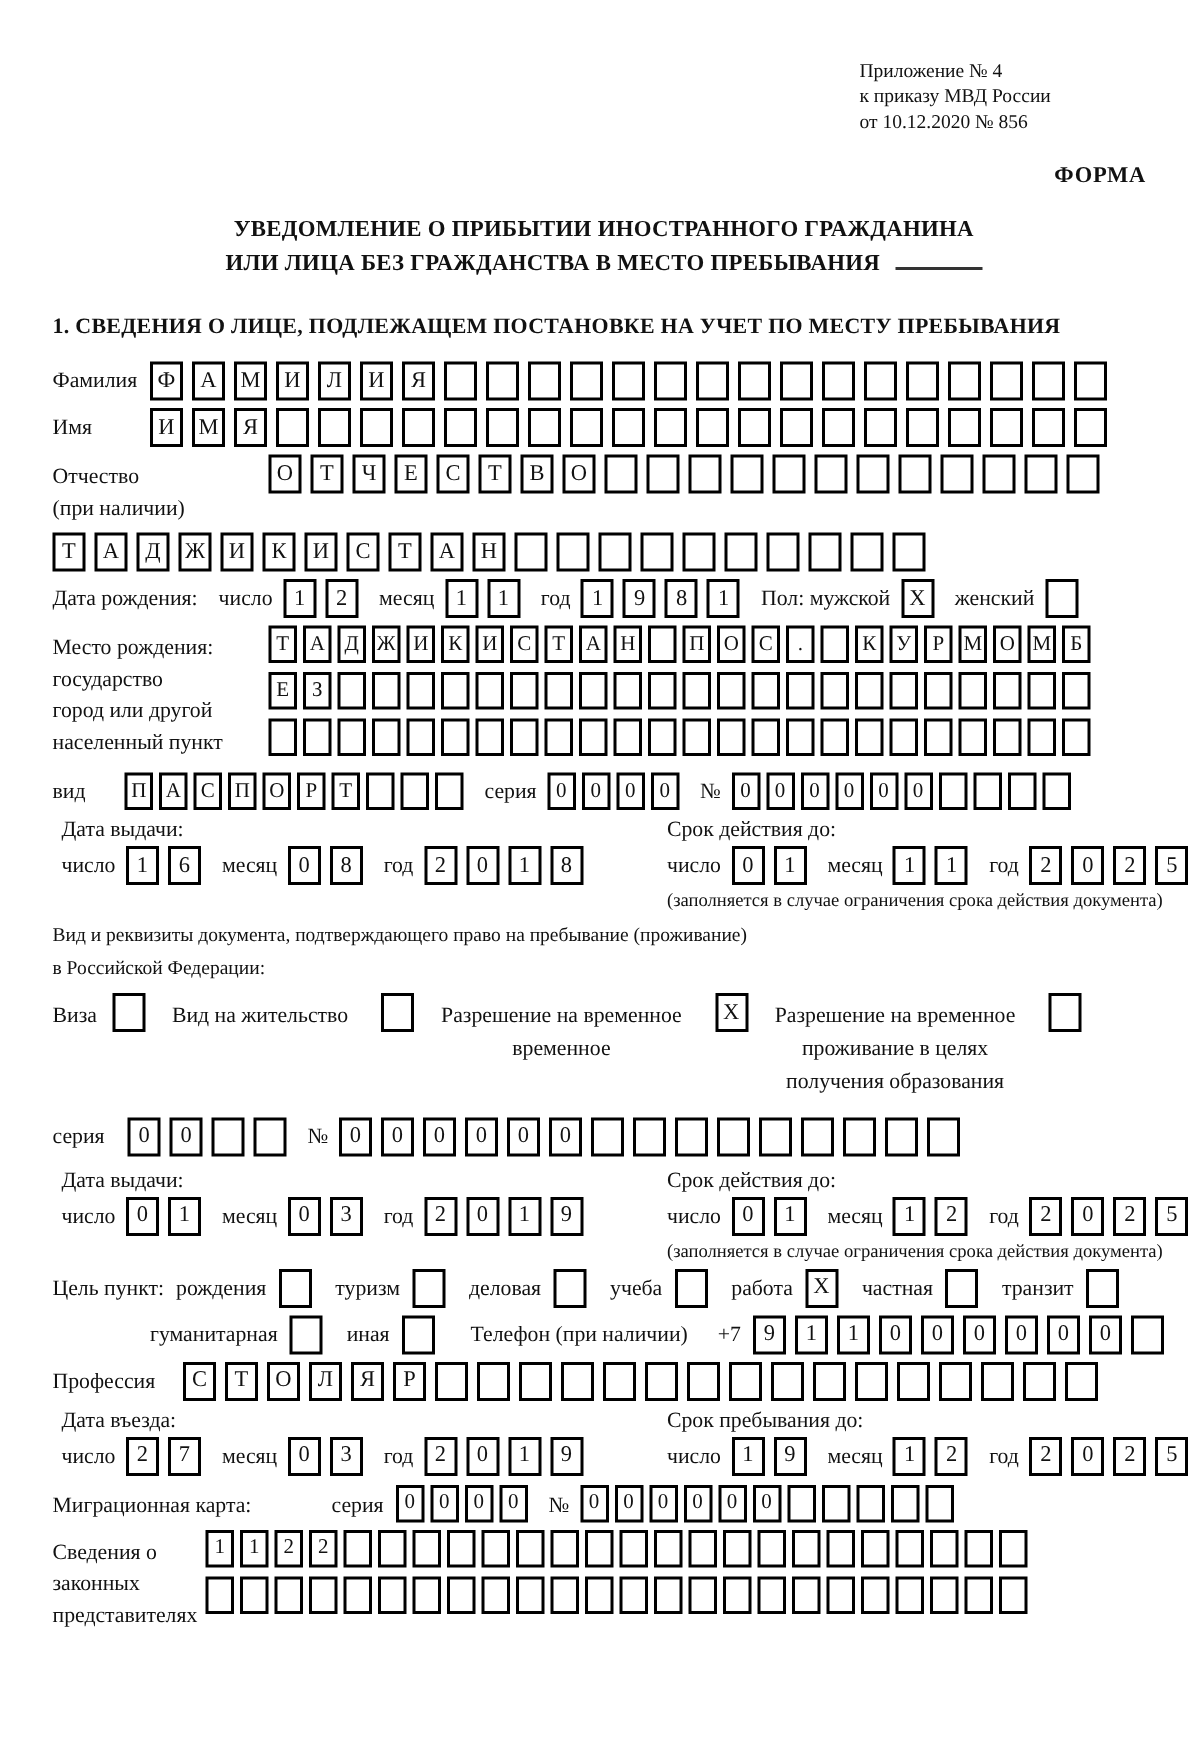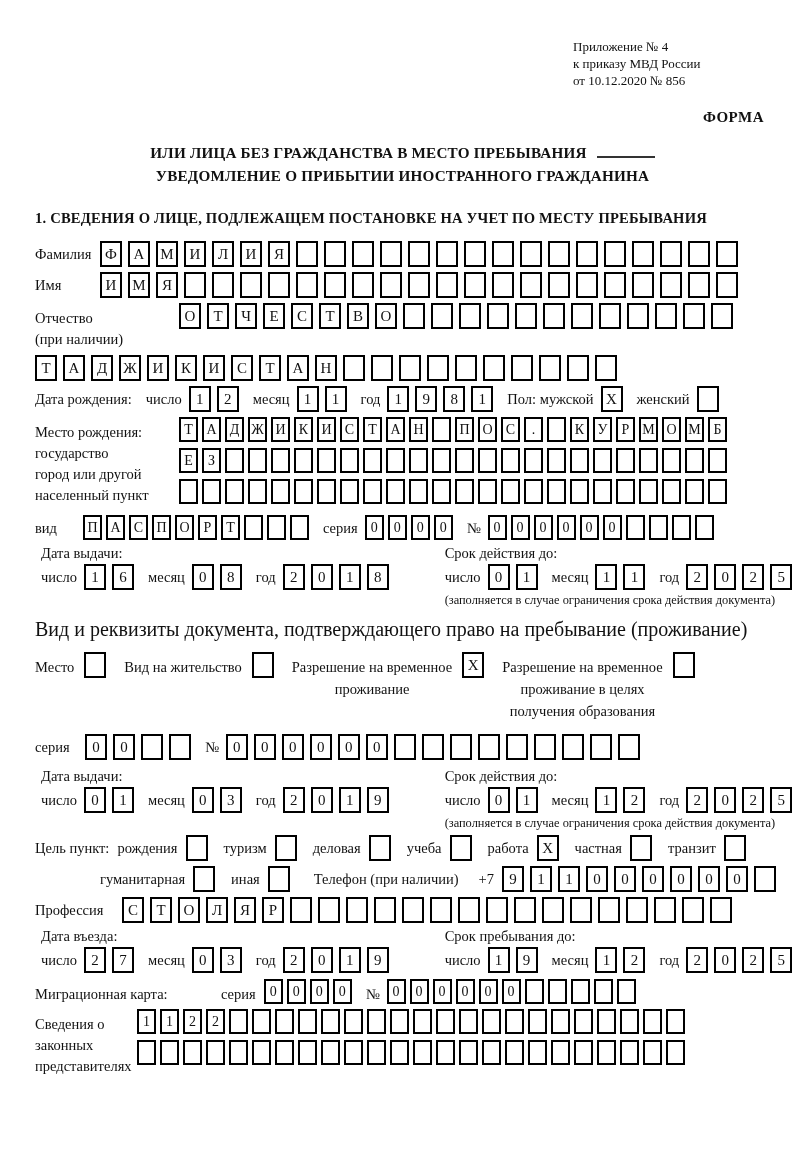--- a/index.html
+++ b/index.html
@@ -39,27 +39,27 @@
   .sub { margin:0 7px 0 14px; }
   .sub-first { margin-right:7px; }
 
   
   .twocol { display:flex; margin-bottom:4px; }
   .col-left { margin-left:6px; }
   .col-right { margin-left:56px; }
   .col-h { text-align:left; font-size:14.5px; margin-bottom:2px; }
   .note { font-size:12.4px; margin-top:3px; white-space:nowrap; }
 
-  .plain { font-size:20px; line-height:1.7; }
+  .plain { font-size:13px; line-height:1.7; }
 
   .permits { display:flex; align-items:flex-start; margin:6px 0 12px 0; }
   .permit { display:flex; align-items:flex-start; }
   .permit .plbl { text-align:center; line-height:1.5; font-size:14.5px; padding-top:5px; }
   .permit .boxes { margin-left:10px; }
-  .permit + .permit { margin-left:18px; }
+  .permit + .permit { margin-left:18px;gap:12px; }
 
   .opt { display:flex; align-items:flex-start; }
   .opt .boxes { margin-left:8px; }
   .opt + .opt { margin-left:16px; }
 
   .center-bold { text-align:center; font-weight:bold; font-size:14.5px; margin:2px 0 6px 0; }
   .indent65 { margin-left:65px; }
 </style>
 </head>
 <body>
@@ -69,22 +69,22 @@
   <div class="appendix">
     <div>
         <div>Приложение № 4</div>
         <div>к приказу МВД России</div>
         <div>от 10.12.2020 № 856</div>
       </div>
   </div>
   <div class="forma">ФОРМА</div>
 
   <div class="title">
+    <div>УВЕДОМЛЕНИЕ О ПРИБЫТИИ ИНОСТРАННОГО ГРАЖДАНИНА</div>
     <div><span>ИЛИ ЛИЦА БЕЗ ГРАЖДАНСТВА В МЕСТО ПРЕБЫВАНИЯ</span><span class="blank-underline"></span></div>
-    <div>УВЕДОМЛЕНИЕ О ПРИБЫТИИ ИНОСТРАННОГО ГРАЖДАНИНА</div>
   </div>
 
   <div class="section-heading">1. СВЕДЕНИЯ О ЛИЦЕ, ПОДЛЕЖАЩЕМ ПОСТАНОВКЕ НА УЧЕТ ПО МЕСТУ ПРЕБЫВАНИЯ</div>
 
   <div class="row">
     <div class="lbl w65">Фамилия</div>
     <div class="boxes">
         <span class="box">Ф</span>
         <span class="box">А</span>
         <span class="box">М</span>
@@ -392,42 +392,43 @@
             <span class="box">0</span>
             <span class="box">2</span>
             <span class="box">5</span>
           </span>
       </div>
       <div class="note">(заполняется в случае ограничения срока действия документа)</div>
     </div>
   </div>
 
   <div class="plain">Вид и реквизиты документа, подтверждающего право на пребывание (проживание)</div>
+  <div class="plain">в Российской Федерации:</div>
 
   <div class="permits">
     <div class="permit">
       <div class="plbl">
-          <div>Место</div>
+          <div>Виза</div>
         </div>
       <div class="boxes">
           <span class="box"></span>
         </div>
     </div>
     <div class="permit">
       <div class="plbl">
           <div>Вид на жительство</div>
         </div>
       <div class="boxes">
           <span class="box"></span>
         </div>
     </div>
     <div class="permit">
       <div class="plbl">
           <div>Разрешение на временное</div>
-          <div>проживание</div>
+          <div>временное</div>
         </div>
       <div class="boxes">
           <span class="box">X</span>
         </div>
     </div>
     <div class="permit">
       <div class="plbl">
           <div>Разрешение на временное</div>
           <div>проживание в целях</div>
           <div>получения образования</div>

